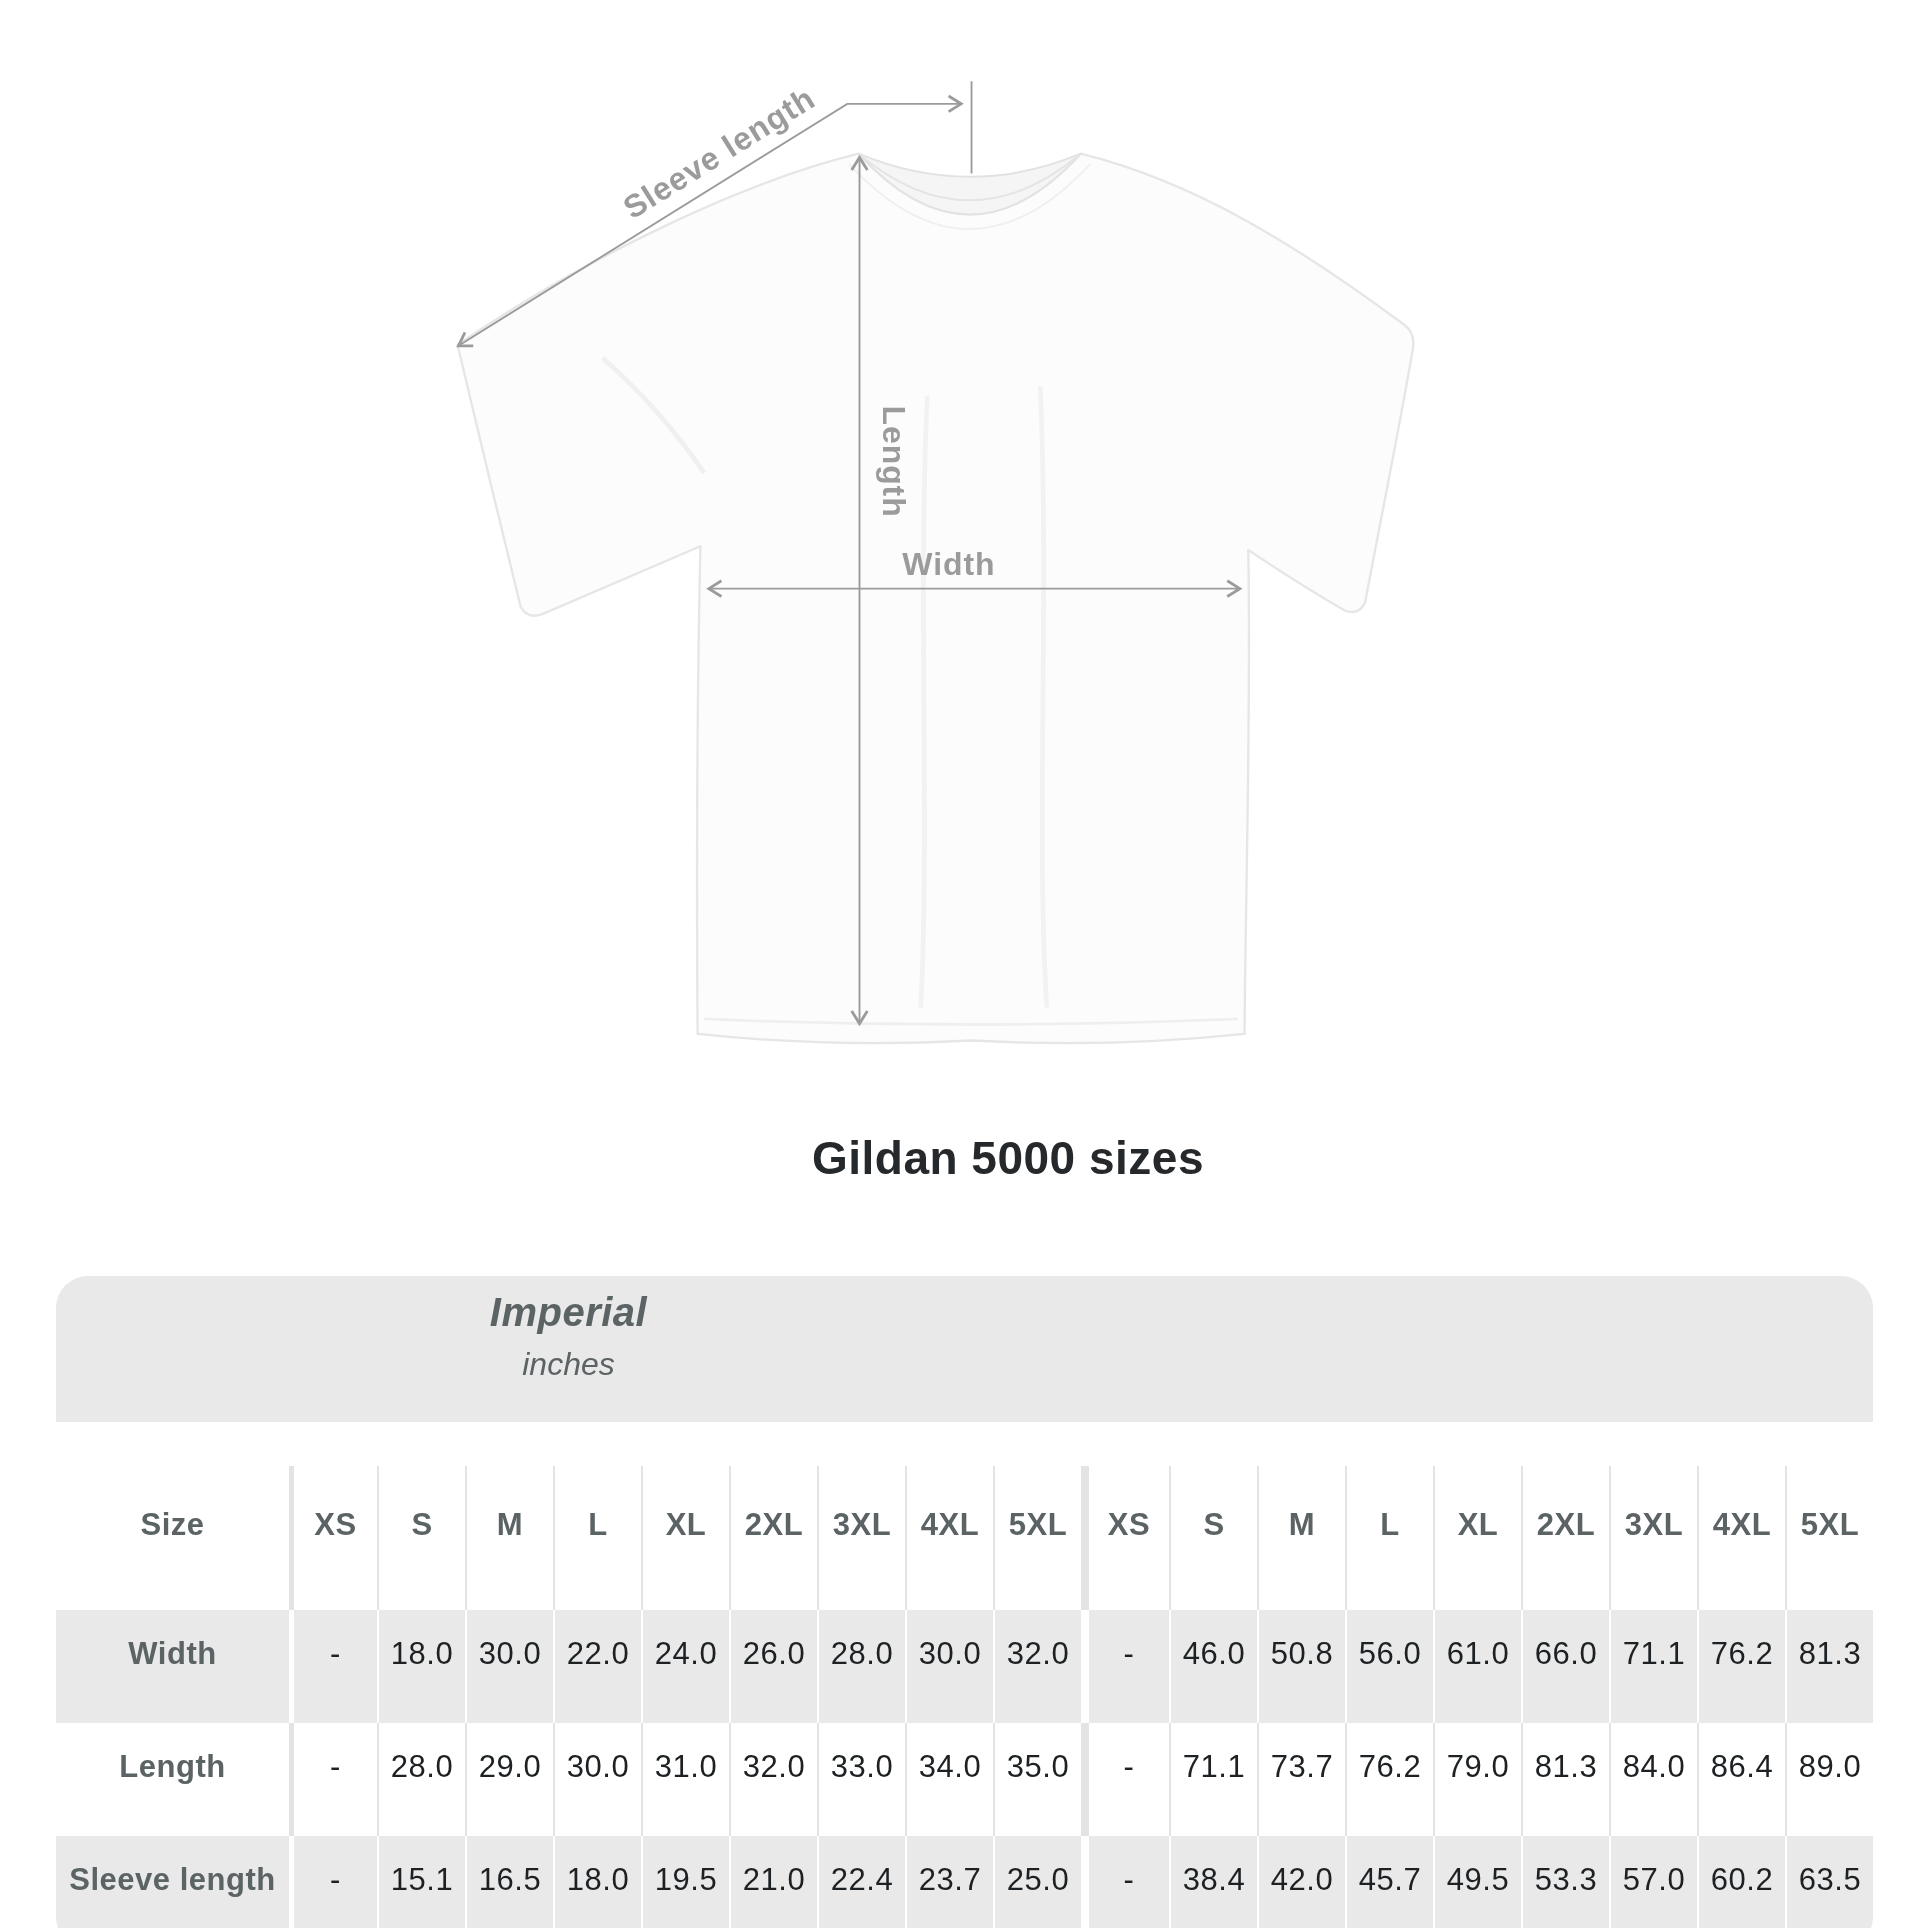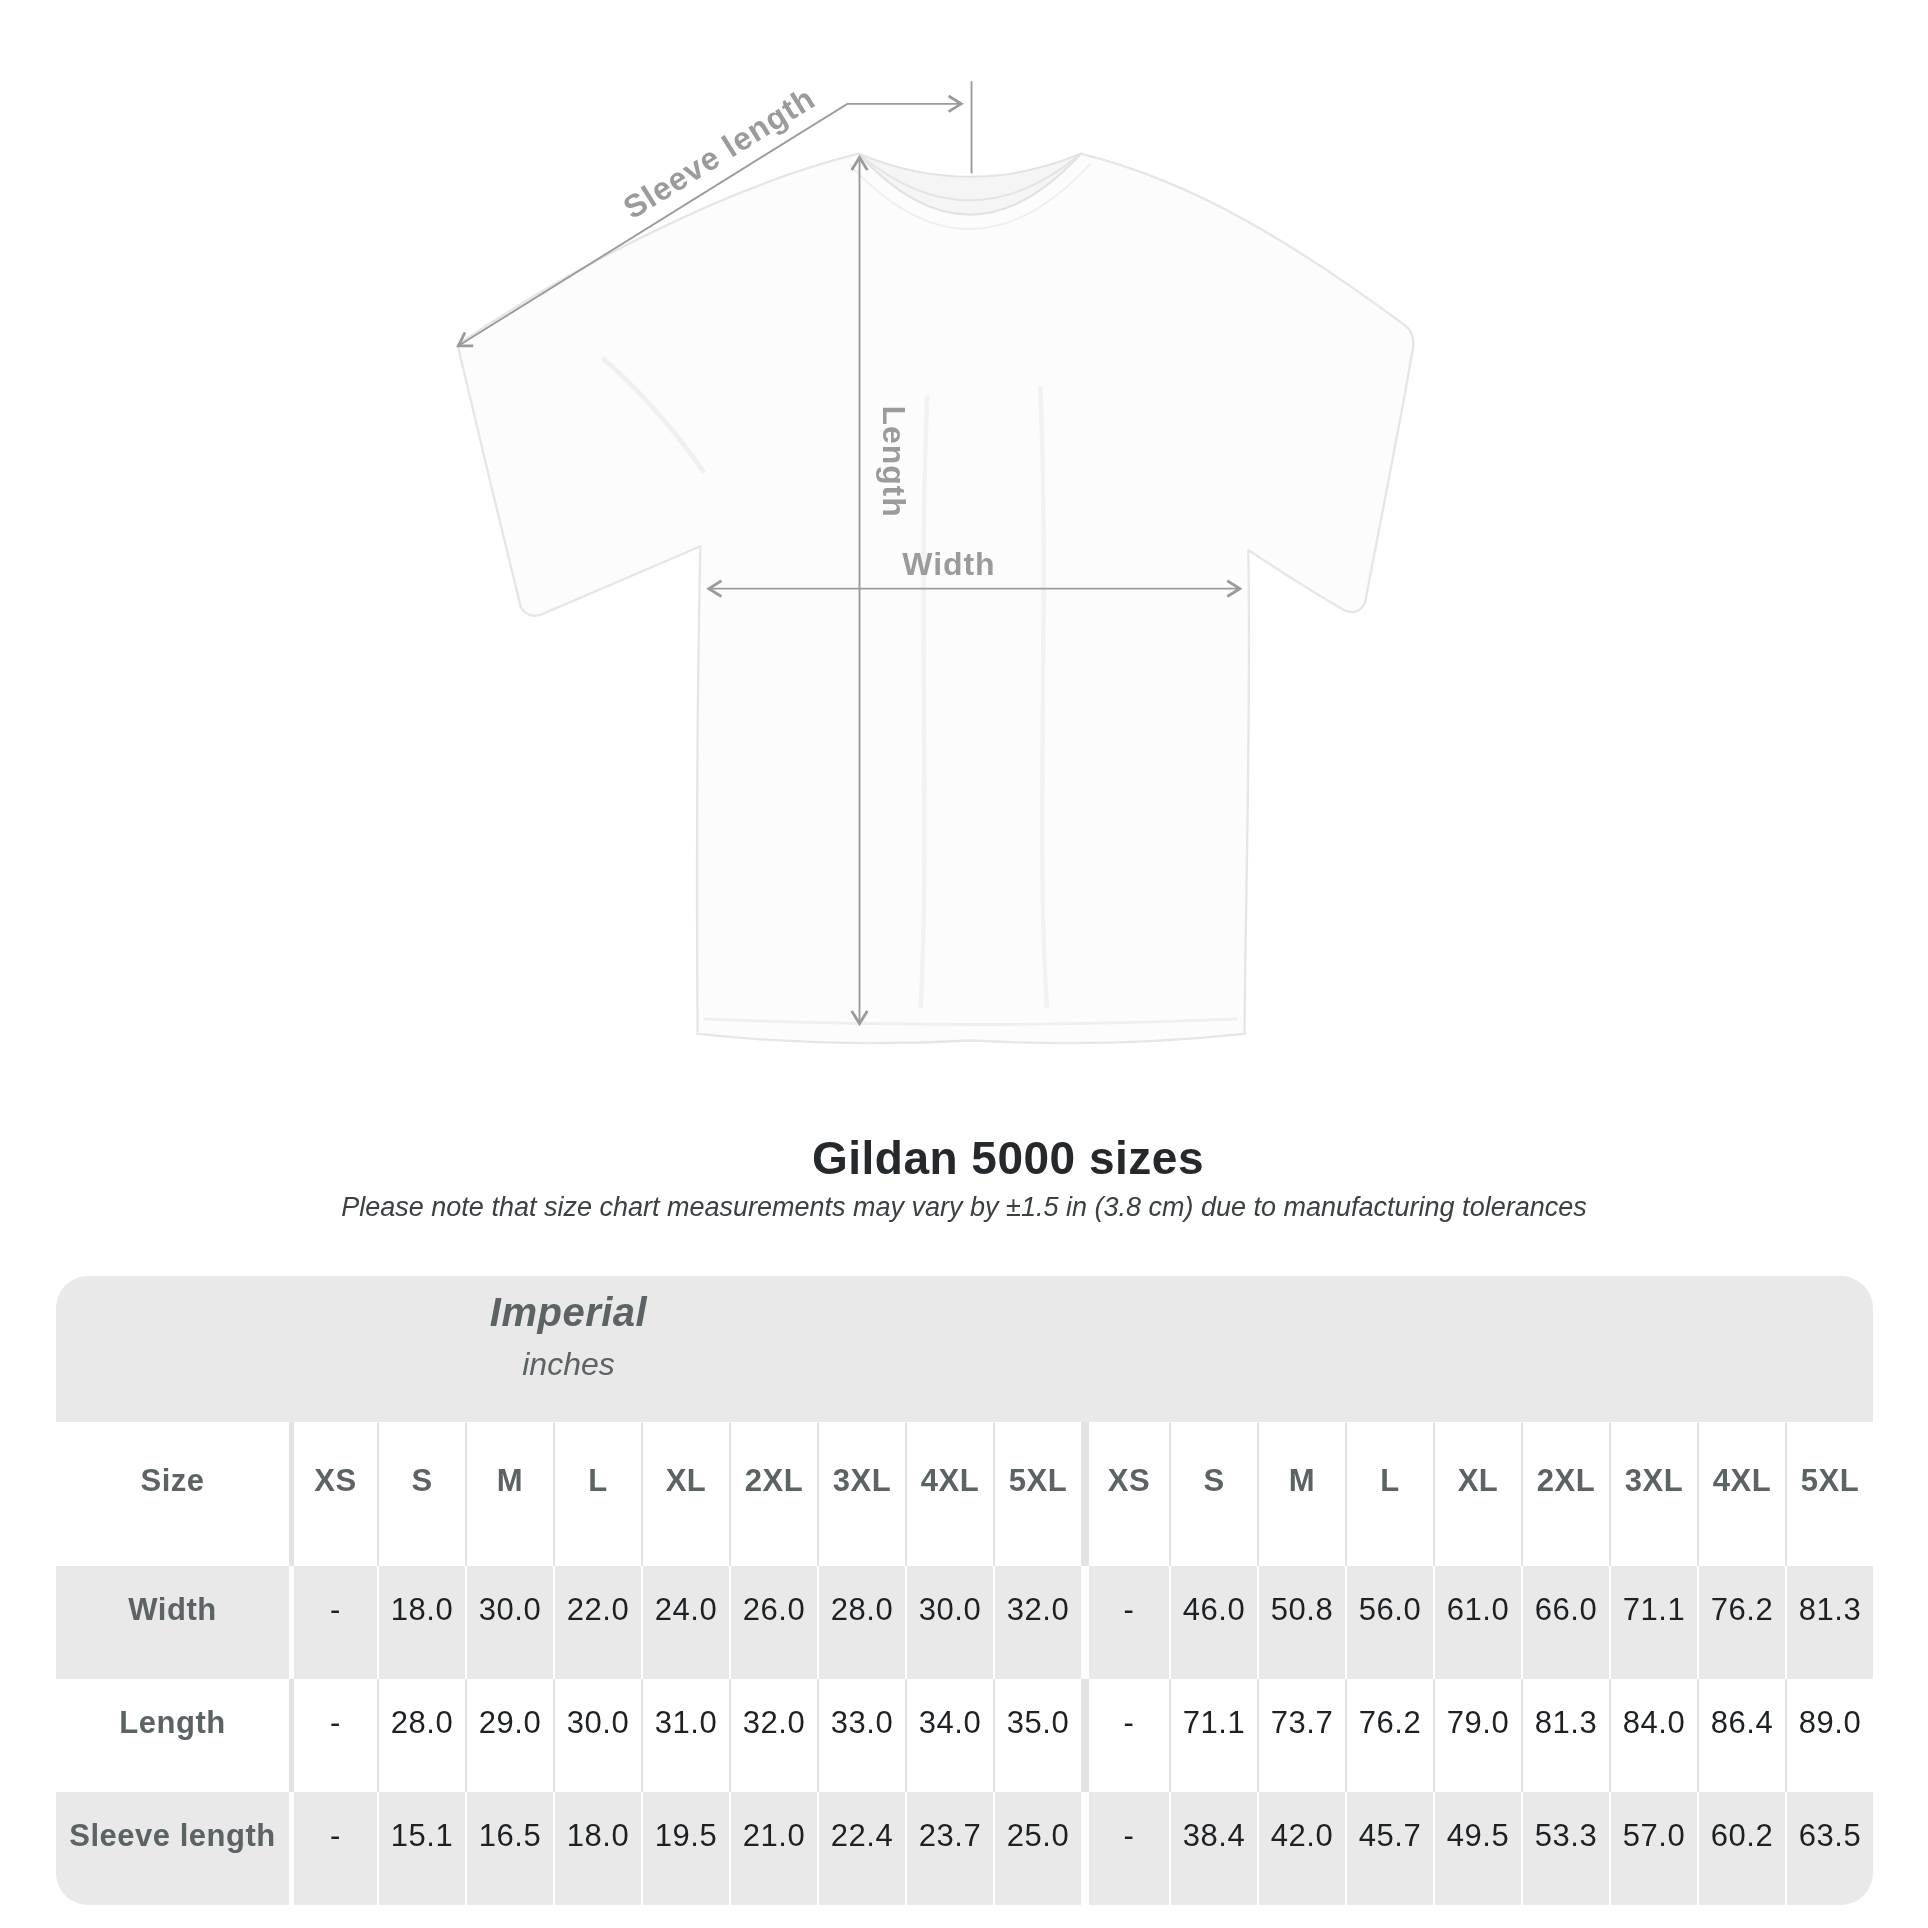--- a/index.html
+++ b/index.html
@@ -20,21 +20,21 @@
   
   .size-table{position:absolute;left:56px;top:1276px;width:1817px;
               border-radius:32px;overflow:hidden;}
   .band{display:grid;grid-template-columns:1025px 1fr;height:146px;background:#e9e9e9;}
   .band-cell{display:flex;flex-direction:column;align-items:center;justify-content:center;
              gap:11.3px;padding-bottom:24.5px;}
   .g-title{font-size:40px;font-weight:700;font-style:italic;color:#5c6365;letter-spacing:0.5px;}
   .g-sub{font-size:32px;font-style:italic;color:#5c6365;}
 
   .row{display:grid;grid-template-columns:233px repeat(18,1fr);}
-  .row-size{height:144px;}
+  .row-size{height:144px;margin-top:44px;}
   .row-data{height:113px;}
   .row-white{background:#ffffff;}
   .row-gray{background:#e9e9e9;}
 
   .cell{display:flex;align-items:center;justify-content:center;
         padding-bottom:26px;font-size:31px;color:#1d2123;letter-spacing:0.5px;}
   .cell.head,.cell.label{font-weight:700;color:#5c6365;}
   .row-white .cell + .cell{border-left:2.8px solid #e3e3e3;}
   .row-gray  .cell + .cell{border-left:2.8px solid #ffffff;}
   .cell.fd{border-left-width:5.6px !important;}
@@ -83,21 +83,20 @@
       <line x1="913" y1="167" x2="913" y2="1087" marker-start="url(#ah)" marker-end="url(#ah)"></line>
       <line x1="753" y1="625" x2="1317" y2="625" marker-start="url(#ah)" marker-end="url(#ah)"></line>
     </g>
 
     <text class="dim-label" x="770" y="172" text-anchor="middle" transform="rotate(-32 770 172)">Sleeve length</text>
     <text class="dim-label" x="938" y="490" text-anchor="middle" transform="rotate(90 938 490)">Length</text>
     <text class="dim-label" x="1008" y="611" text-anchor="middle">Width</text>
   </svg>
 
   <div class="title">Gildan 5000 sizes</div>
-  <div class="subtitle">Please note that size chart measurements may vary by ±1.5 in (3.8 cm) due to manufacturing tolerances</div>
 
   <div class="size-table">
 
     <div class="band">
       <div class="band-cell">
         <div class="g-title">Imperial</div>
         <div class="g-sub">inches</div>
       </div>
     </div>
 

